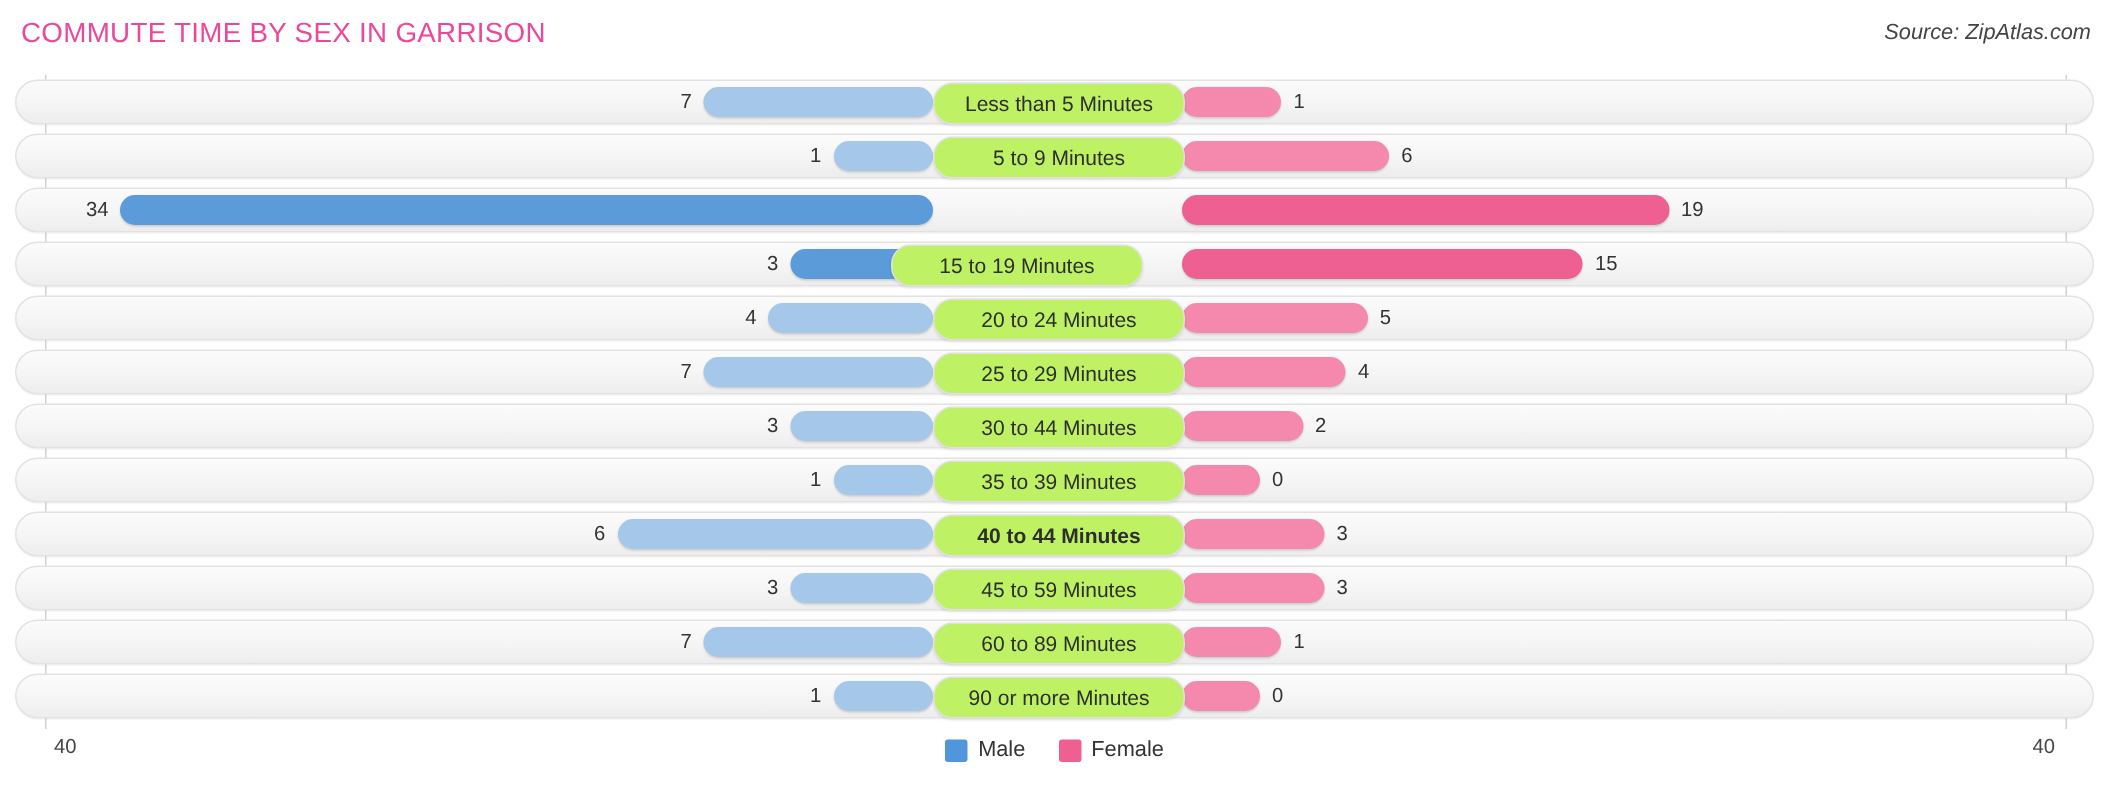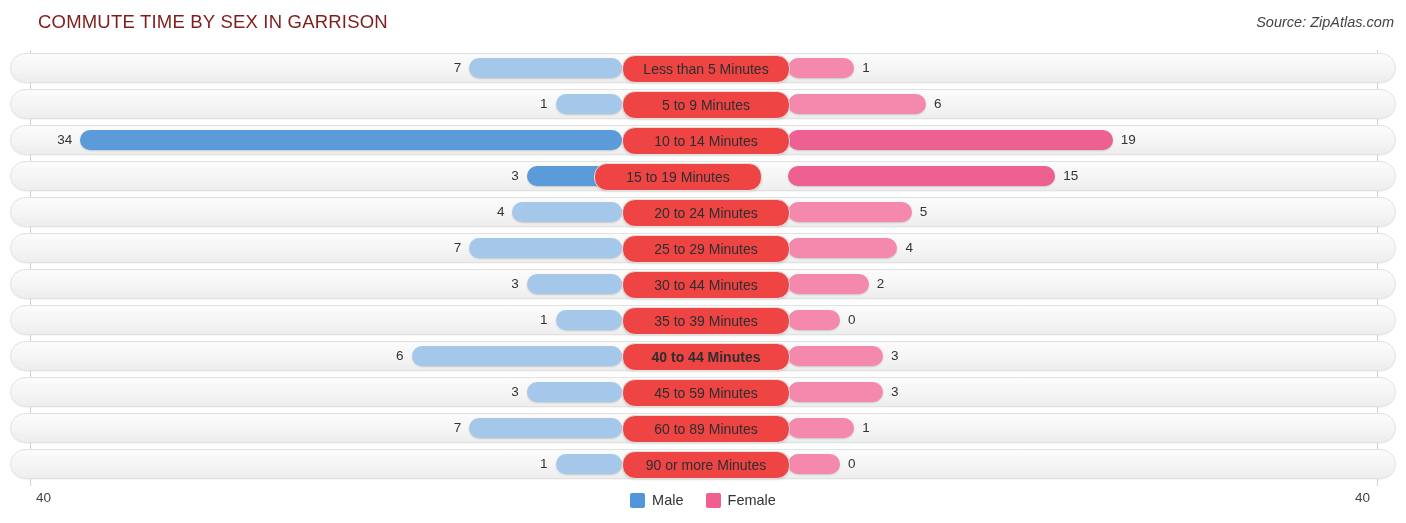--- a/index.html
+++ b/index.html
@@ -8,22 +8,22 @@
     background:#ffffff;
     font-family:"Liberation Sans", sans-serif;
     color:#3c3c3c;
     overflow:hidden;
   }
   .wrap{position:relative;width:1406px;height:523px;}
 
   
   .title{
     position:absolute;left:14px;top:11px;
-    font-size:18.5px;letter-spacing:.2px;color:#7f1d1d;
-    font-weight:400;white-space:nowrap;margin-left:24px;
+    font-size:18.5px;letter-spacing:.2px;color:#ec4899;
+    font-weight:400;white-space:nowrap;
   }
   .source{
     position:absolute;right:12px;top:14px;
     font-size:14.5px;font-style:italic;color:#444;
     white-space:nowrap;
   }
 
   
   .plot{position:absolute;left:0;top:50px;width:1406px;height:436px;}
 
@@ -59,21 +59,21 @@
 
   .val{
     position:absolute;top:0;height:30px;line-height:30px;
     font-size:13.5px;color:#333;white-space:nowrap;
   }
   .val-male{text-align:right;}
   .val-female{text-align:left;}
 
   .pill{
     position:absolute;top:2px;height:26px;line-height:26px;
-    background:#ef4444;
+    background:#bef264;
     border:1px solid #e0e0e0;
     border-radius:13px;
     font-size:14px;color:#2e2e2e;
     text-align:center;white-space:nowrap;
     box-shadow:0 1px 2px rgba(0,0,0,.10);
     z-index:3;
   }
 
   
   .footer{position:absolute;left:0;top:486px;width:1406px;height:37px;}
@@ -117,21 +117,20 @@
         <div class="bar bar-female" style="left: 778px; width: 138.1px;"></div>
         <div class="val val-female" style="left: 924.1px; width: 60px;">6</div>
         <div class="pill" style="left: 612px; width: 166px;">5 to 9 Minutes</div>
       </div>
       <div class="row hl" style="top: 75px;">
         <div class="track"></div>
         <div class="bar bar-male" style="left: 70.4px; width: 541.6px;"></div>
         <div class="val val-male" style="left: 2.4px; width: 60px;">34</div>
         <div class="bar bar-female" style="left: 778px; width: 324.65px;"></div>
         <div class="val val-female" style="left: 1110.65px; width: 60px;">19</div>
-        <div class="pill" style="left: 612px; width: 166px;">10 to 14 Minutes</div>
       </div>
       <div class="row hl" style="top: 111px;">
         <div class="track"></div>
         <div class="bar bar-male" style="left: 516.8px; width: 95.2px;"></div>
         <div class="val val-male" style="left: 448.8px; width: 60px;">3</div>
         <div class="bar bar-female" style="left: 778px; width: 267.25px;"></div>
         <div class="val val-female" style="left: 1053.25px; width: 60px;">15</div>
         <div class="pill" style="left: 584px; width: 166px;">15 to 19 Minutes</div>
       </div>
       <div class="row" style="top: 147px;">

